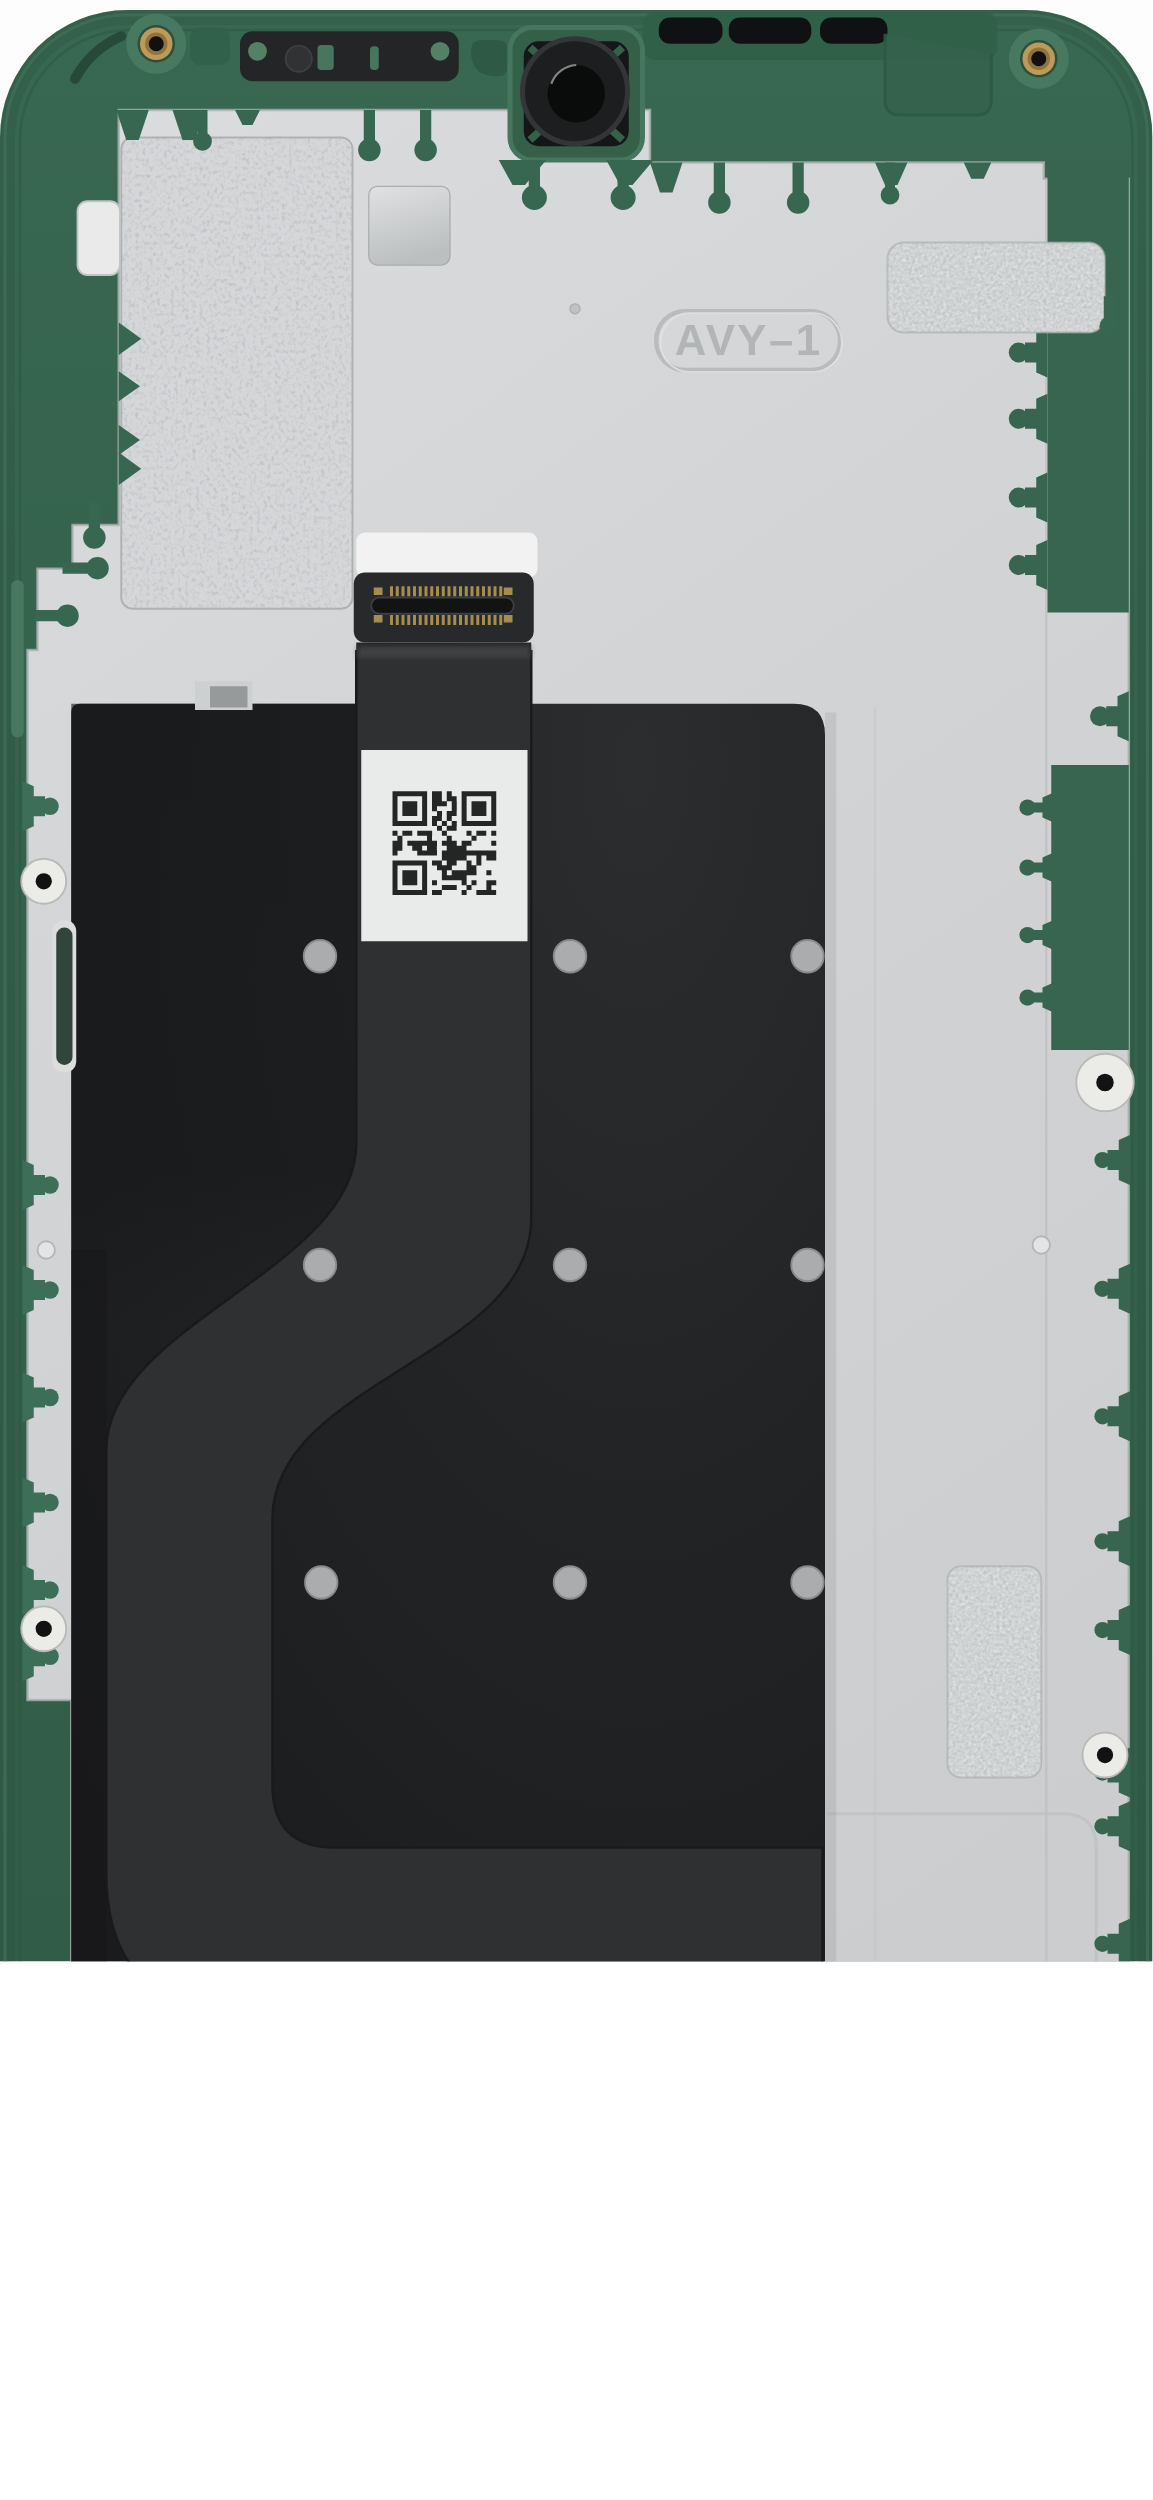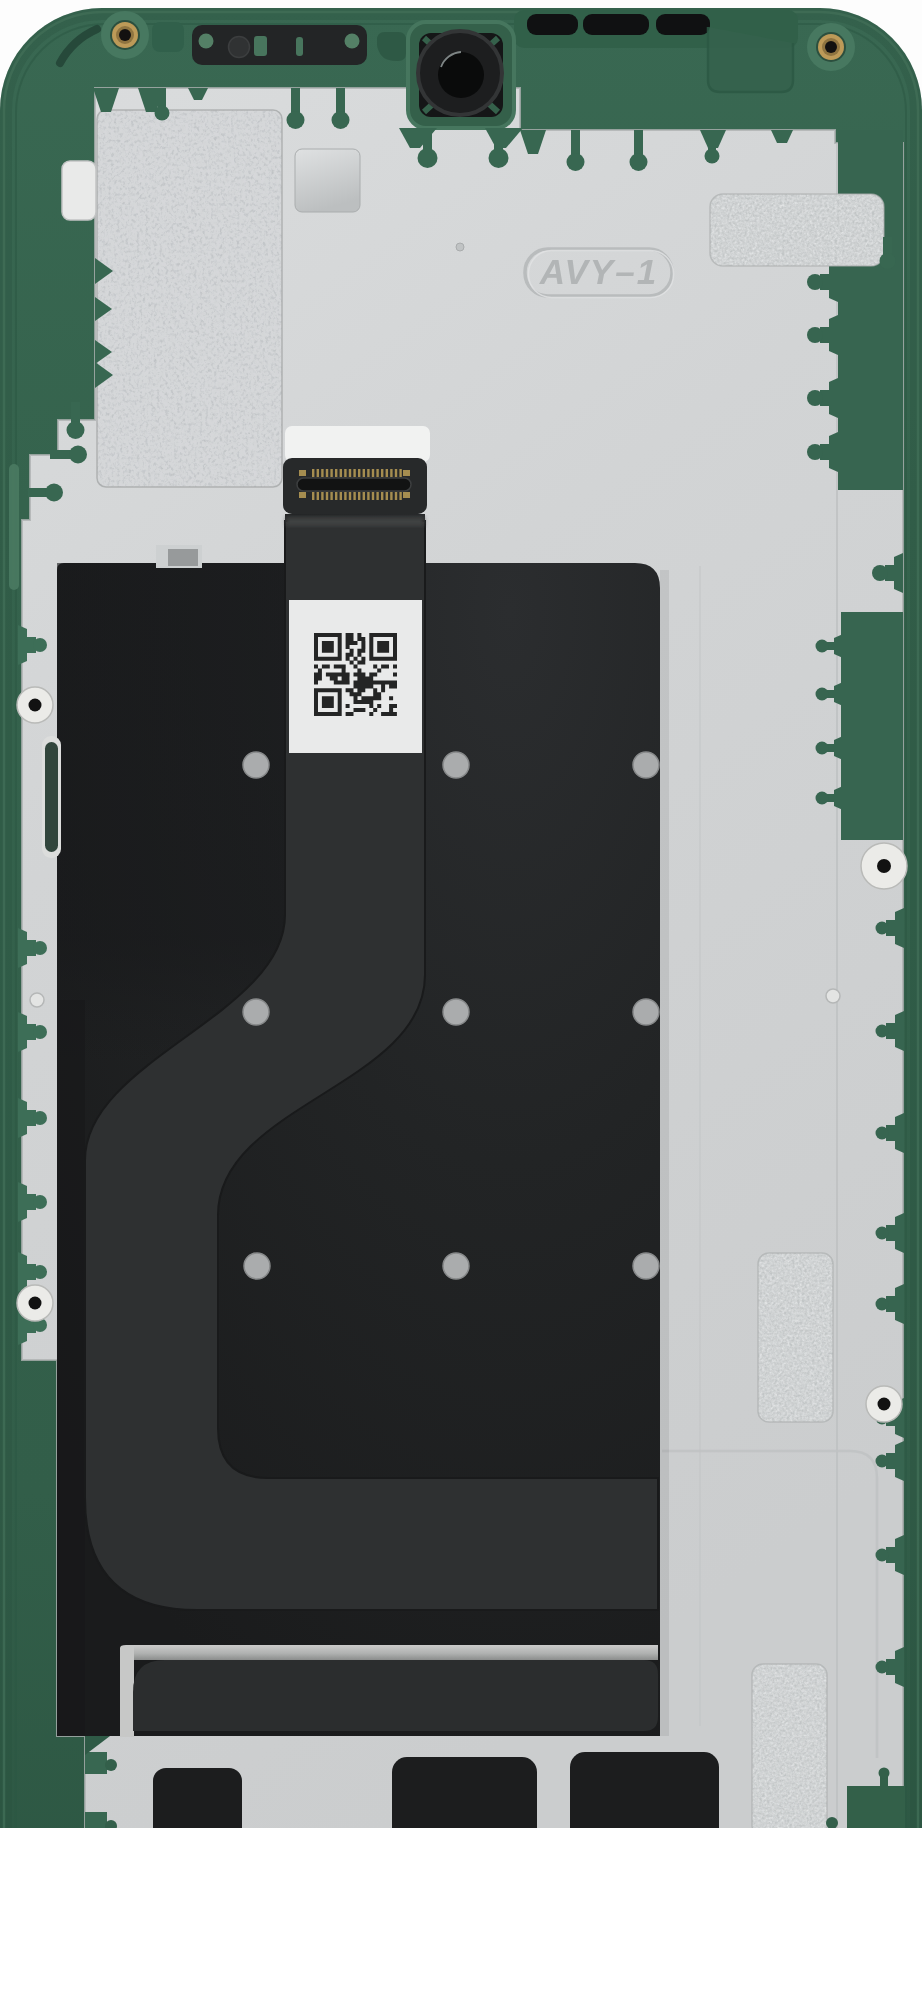--- a/index.html
+++ b/index.html
@@ -1,16 +1,16 @@
 <!DOCTYPE html>
 <html><head>
 <meta charset="utf-8">
 <style>
 html,body{margin:0;padding:0;background:#ffffff;}
-#stage{position:relative;width:922px;height:1828px;overflow:hidden;font-family:"Liberation Sans",sans-serif;font-style:italic;}
+#stage{position:relative;width:922px;height:1569px;overflow:hidden;font-family:"Liberation Sans",sans-serif;}
 svg{display:block;}
 </style>
 </head>
 <body>
 <div id="stage">
 <svg width="922" height="2000" viewBox="0 0 922 2000">
 <defs>
 <linearGradient id="frameG" x1="0" y1="0" x2="0" y2="1">
 <stop offset="0" stop-color="#396852"></stop>
 <stop offset="0.25" stop-color="#35634d"></stop>

